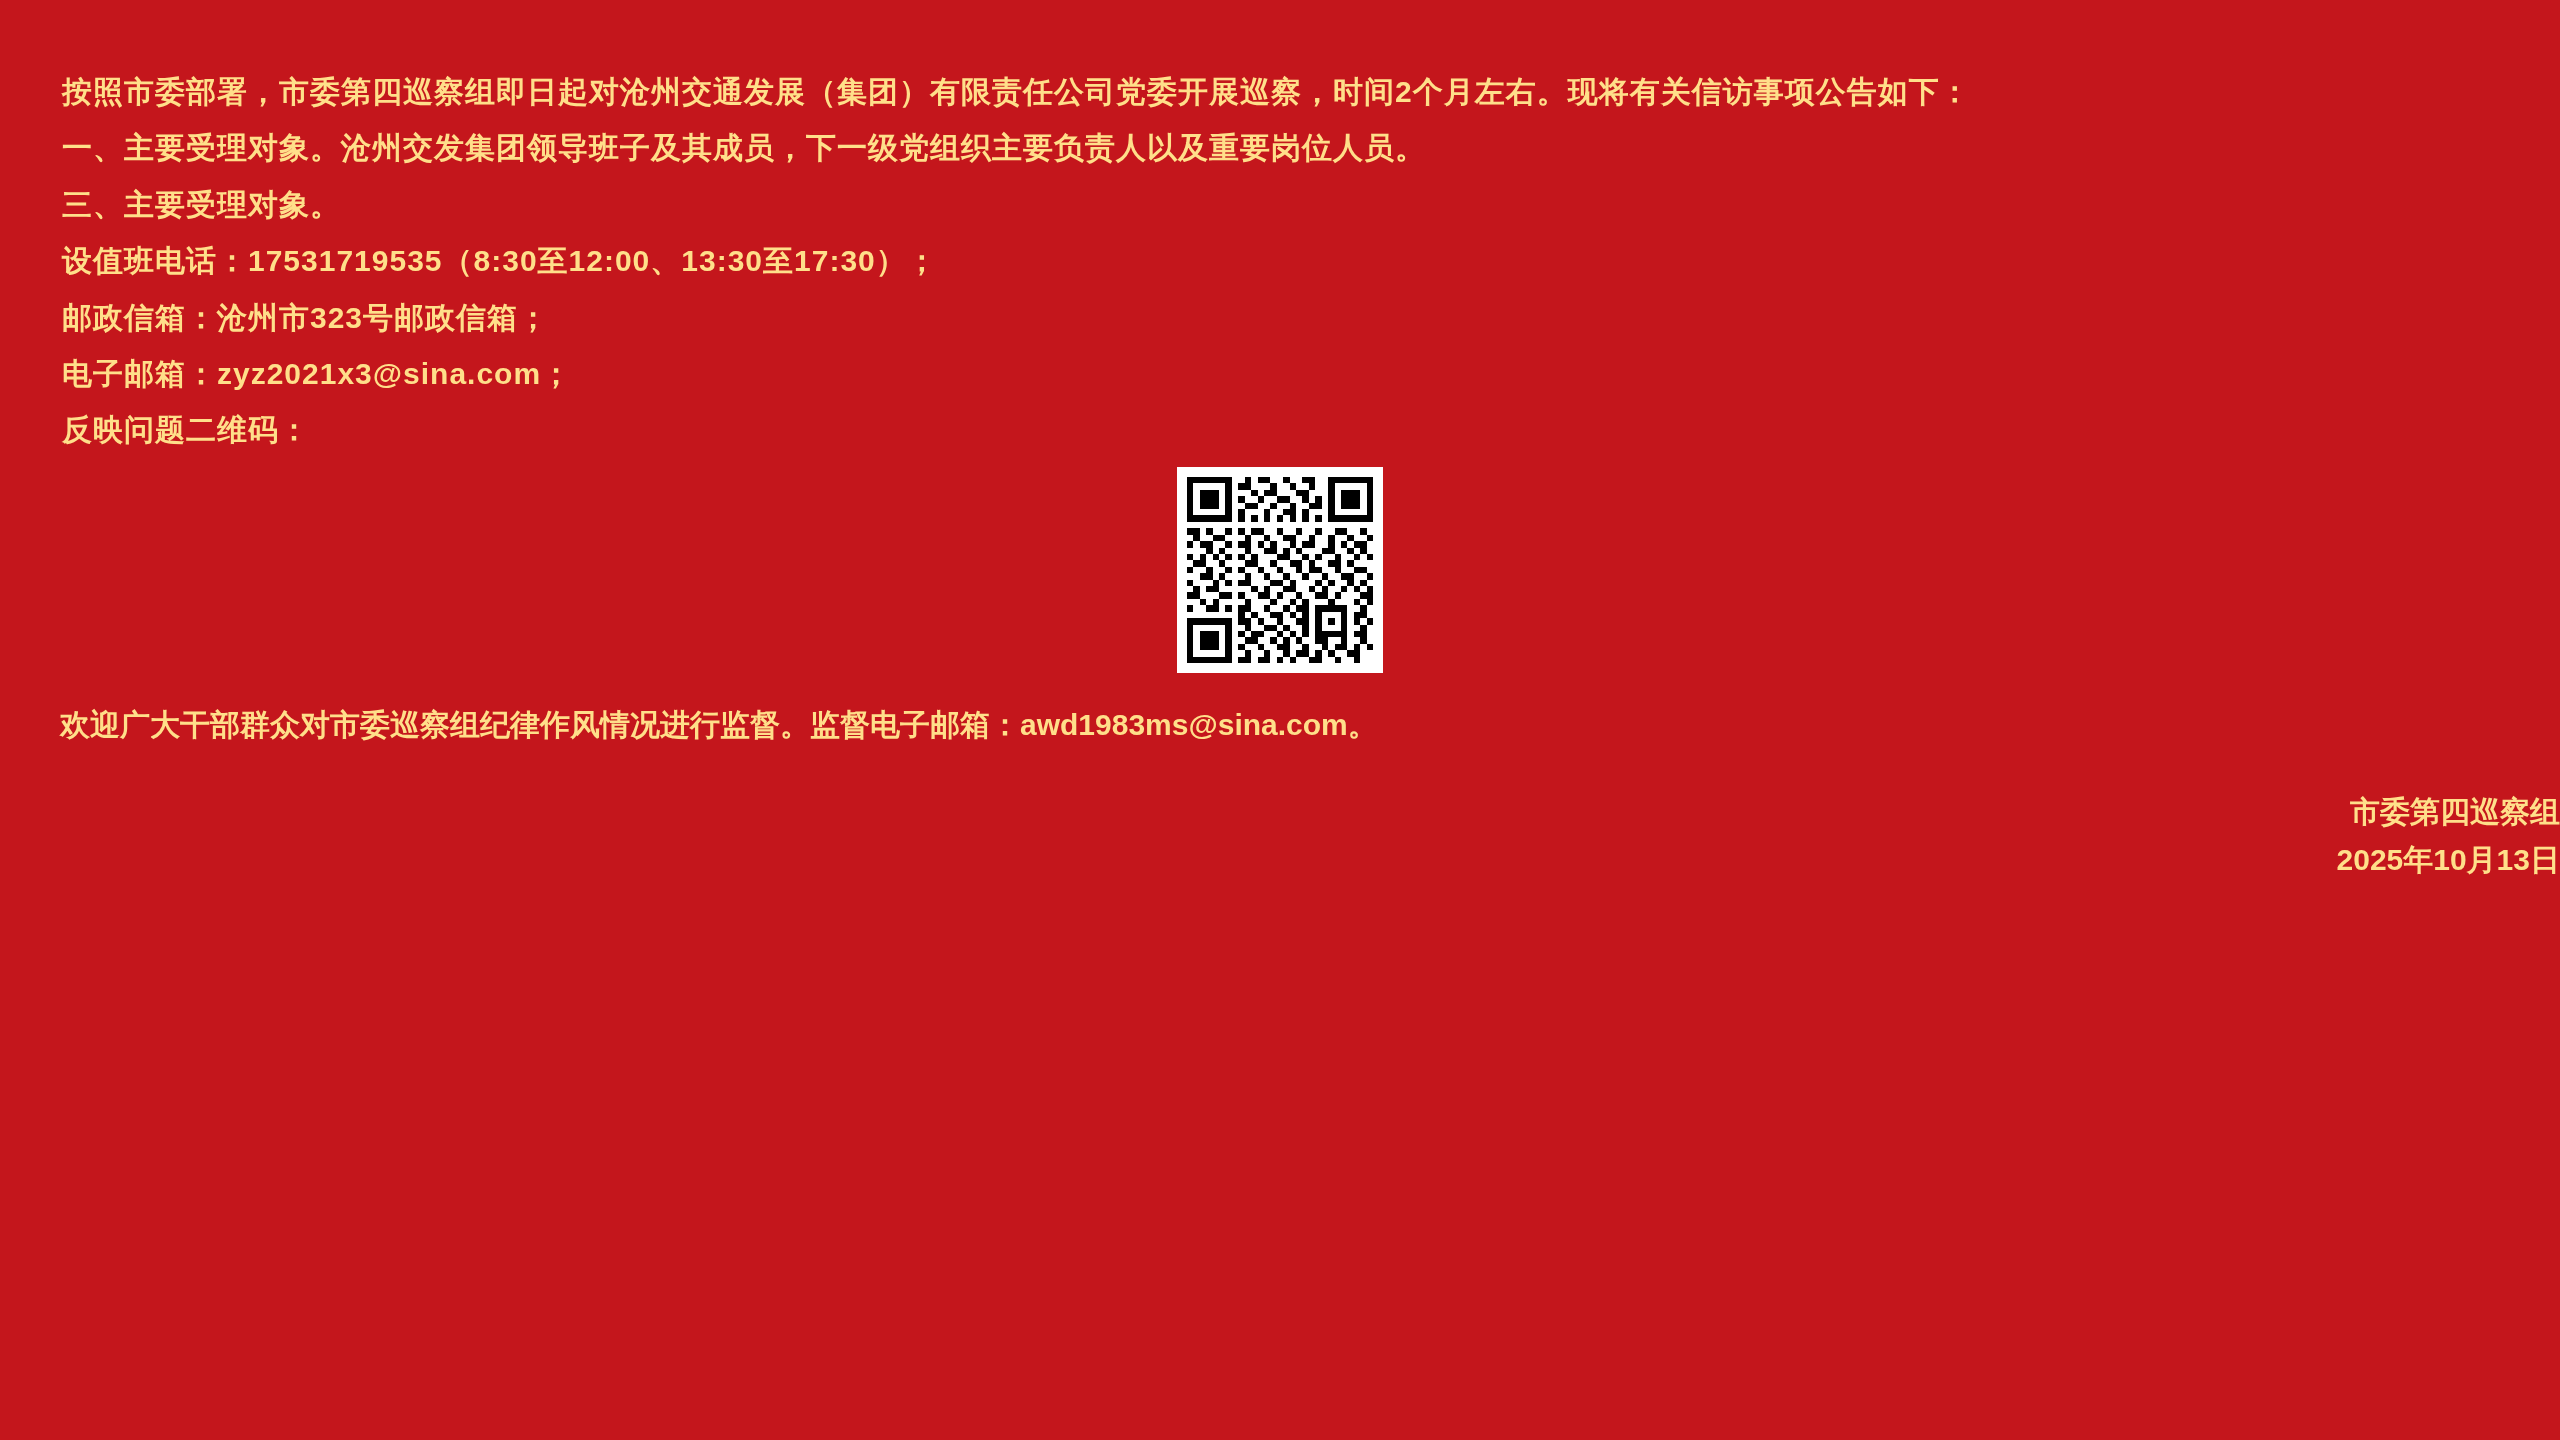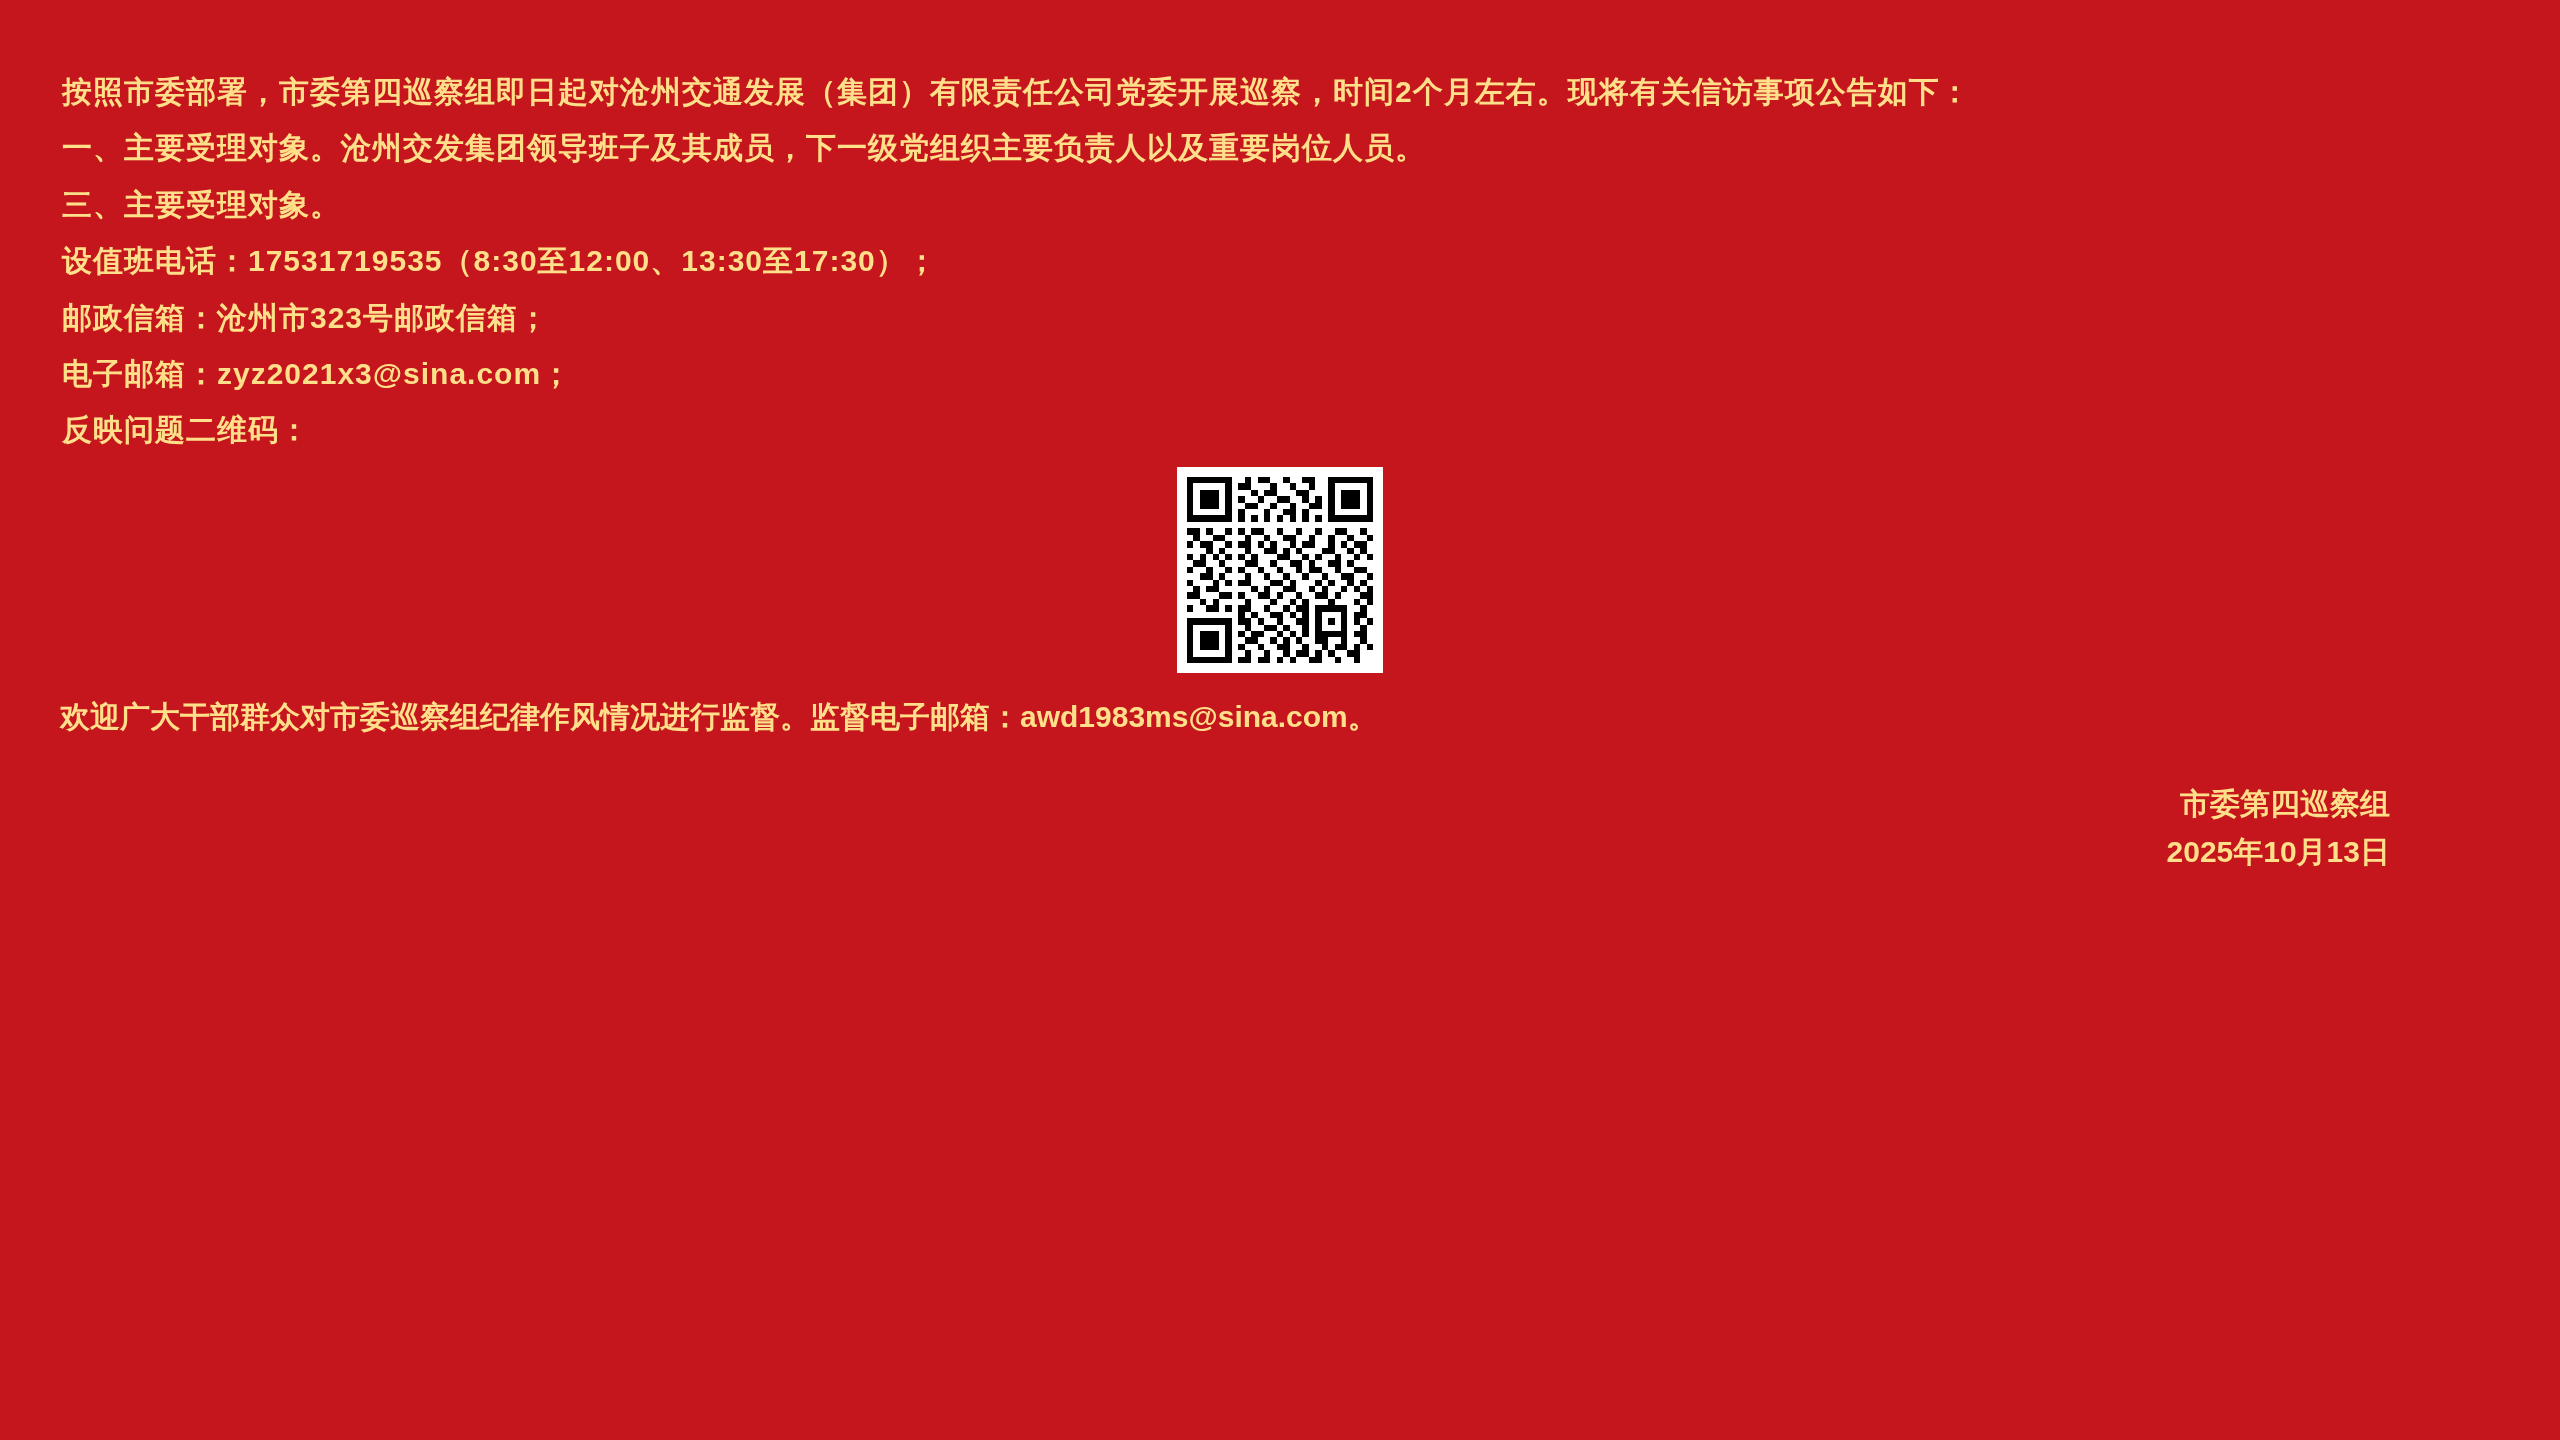--- a/index.html
+++ b/index.html
@@ -58,30 +58,29 @@
     width: 206px;
     height: 206px;
     background: #ffffff;
     padding: 10px;
     box-sizing: border-box;
   }
   .qr svg {
     display: block;
   }
   .welcome {
-    margin-top: 24px;
+    margin-top: 32px;
     text-indent: 60px;
     font-size: 30px;
     font-weight: bold;
     color: #ffdf8a;
   }
   .sign {
     margin-top: 42px;
     text-align: right;
-    padding-right: 170px;
     font-size: 30px;
     font-weight: bold;
     color: #ffdf8a;
     line-height: 1.6;
   }
   .mono-ish {
     font-family: "Liberation Sans", sans-serif;
   }
 </style>
 </head>

